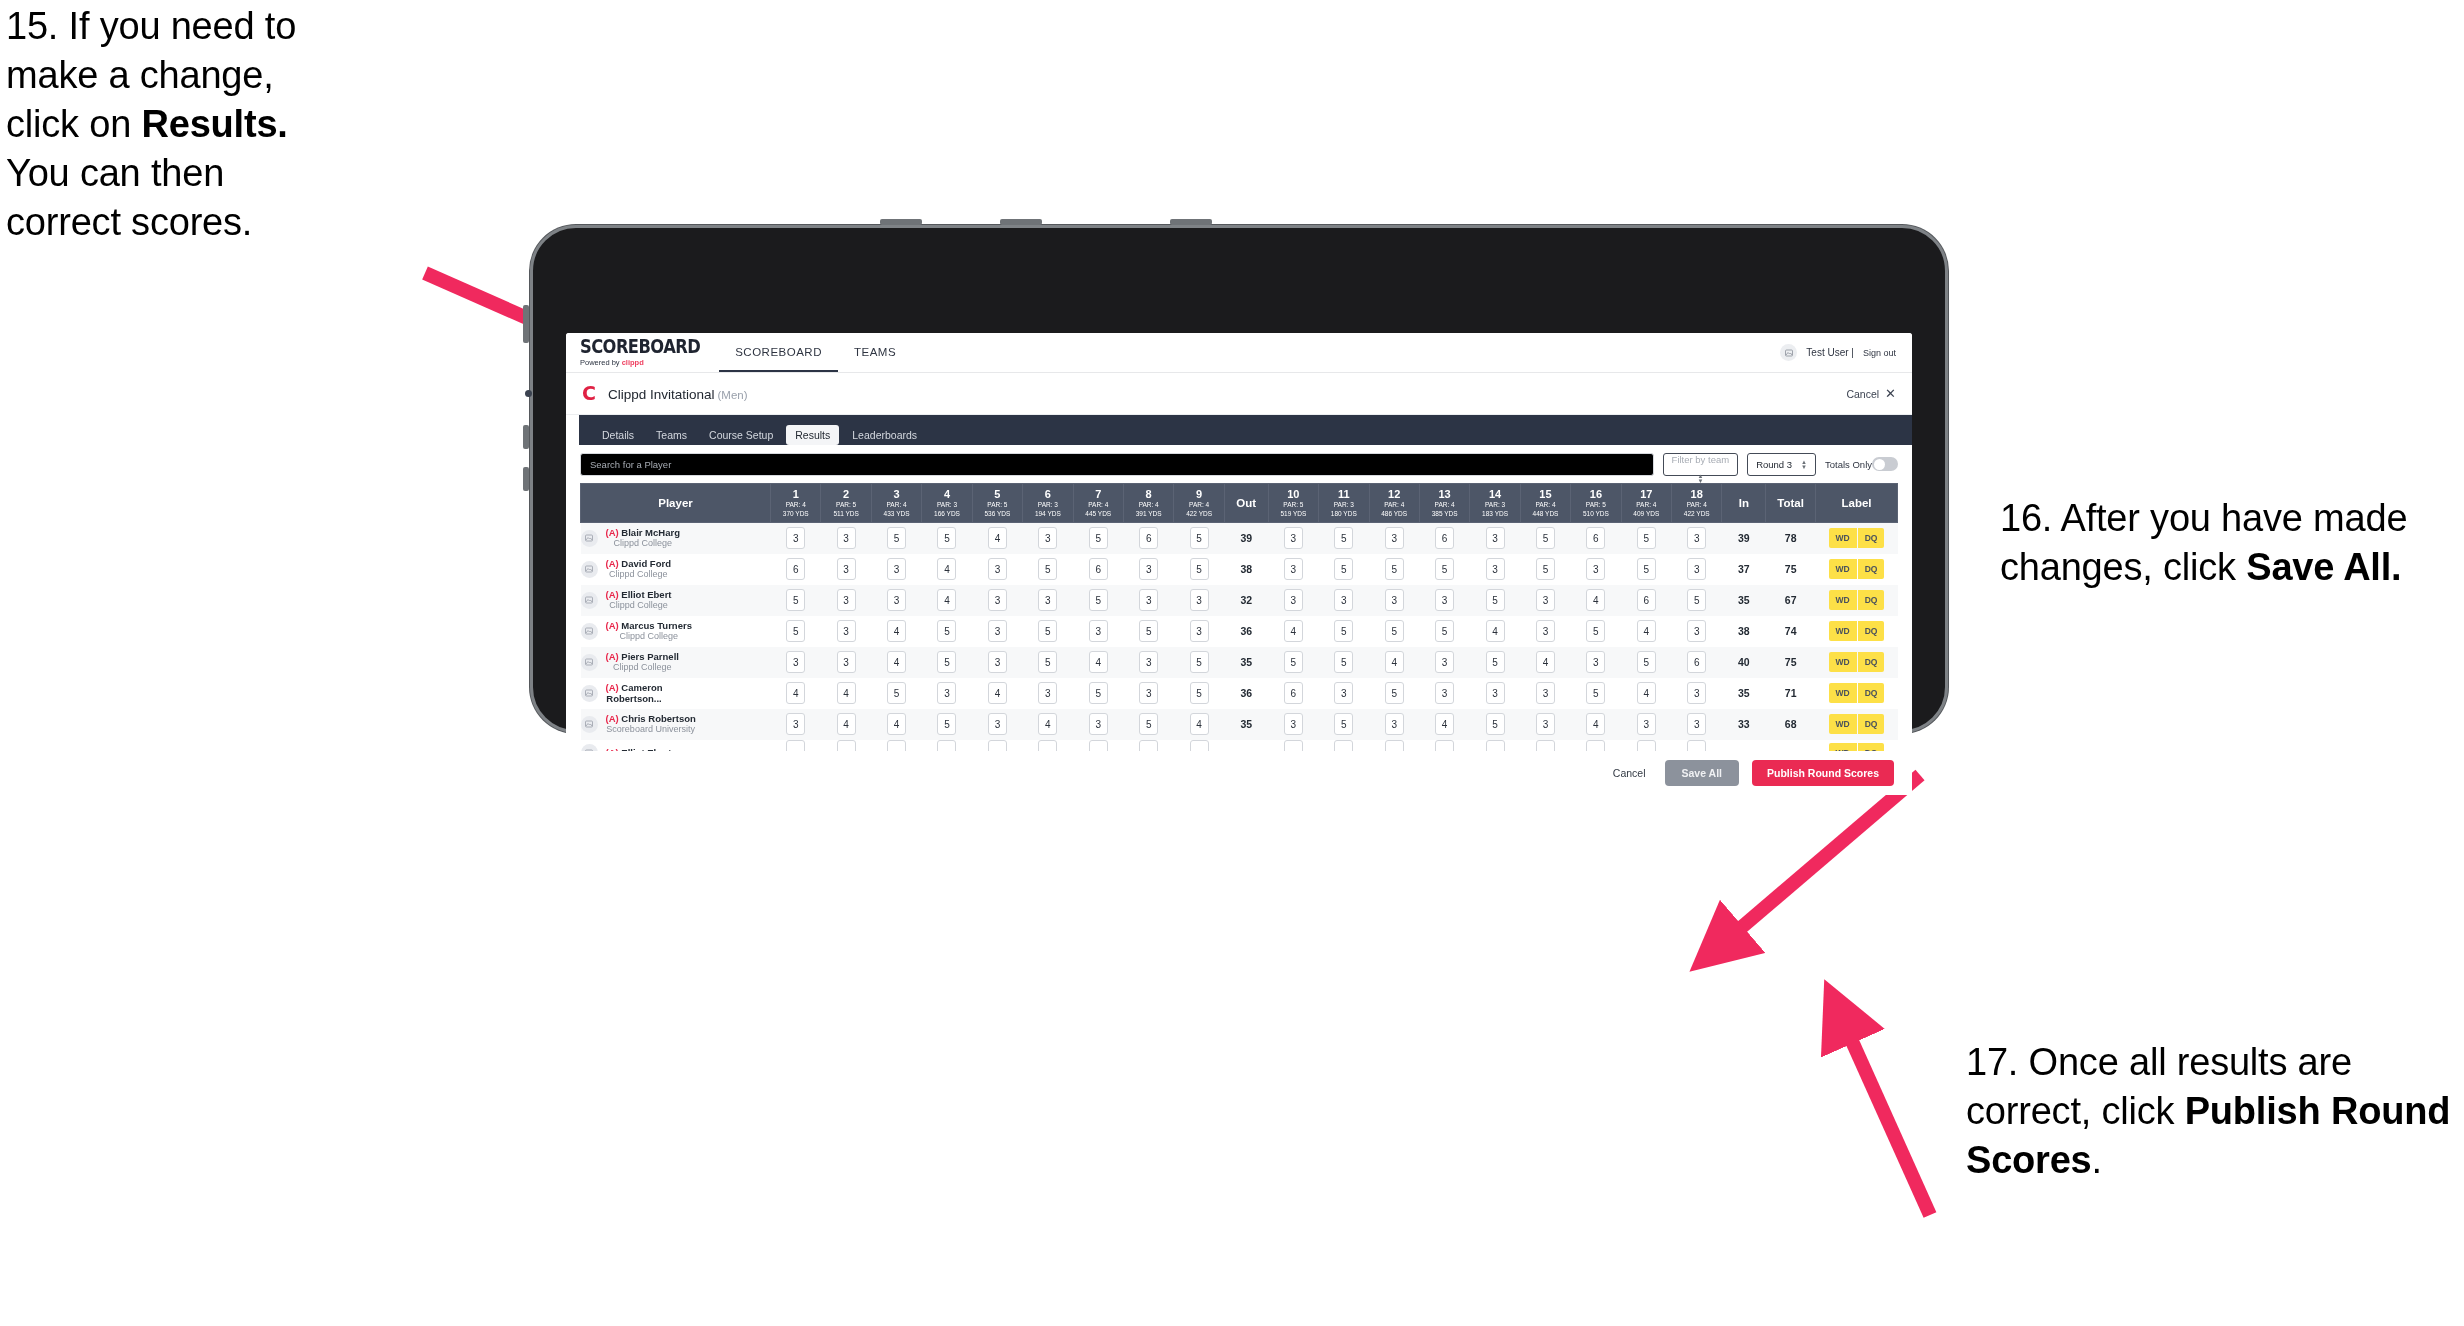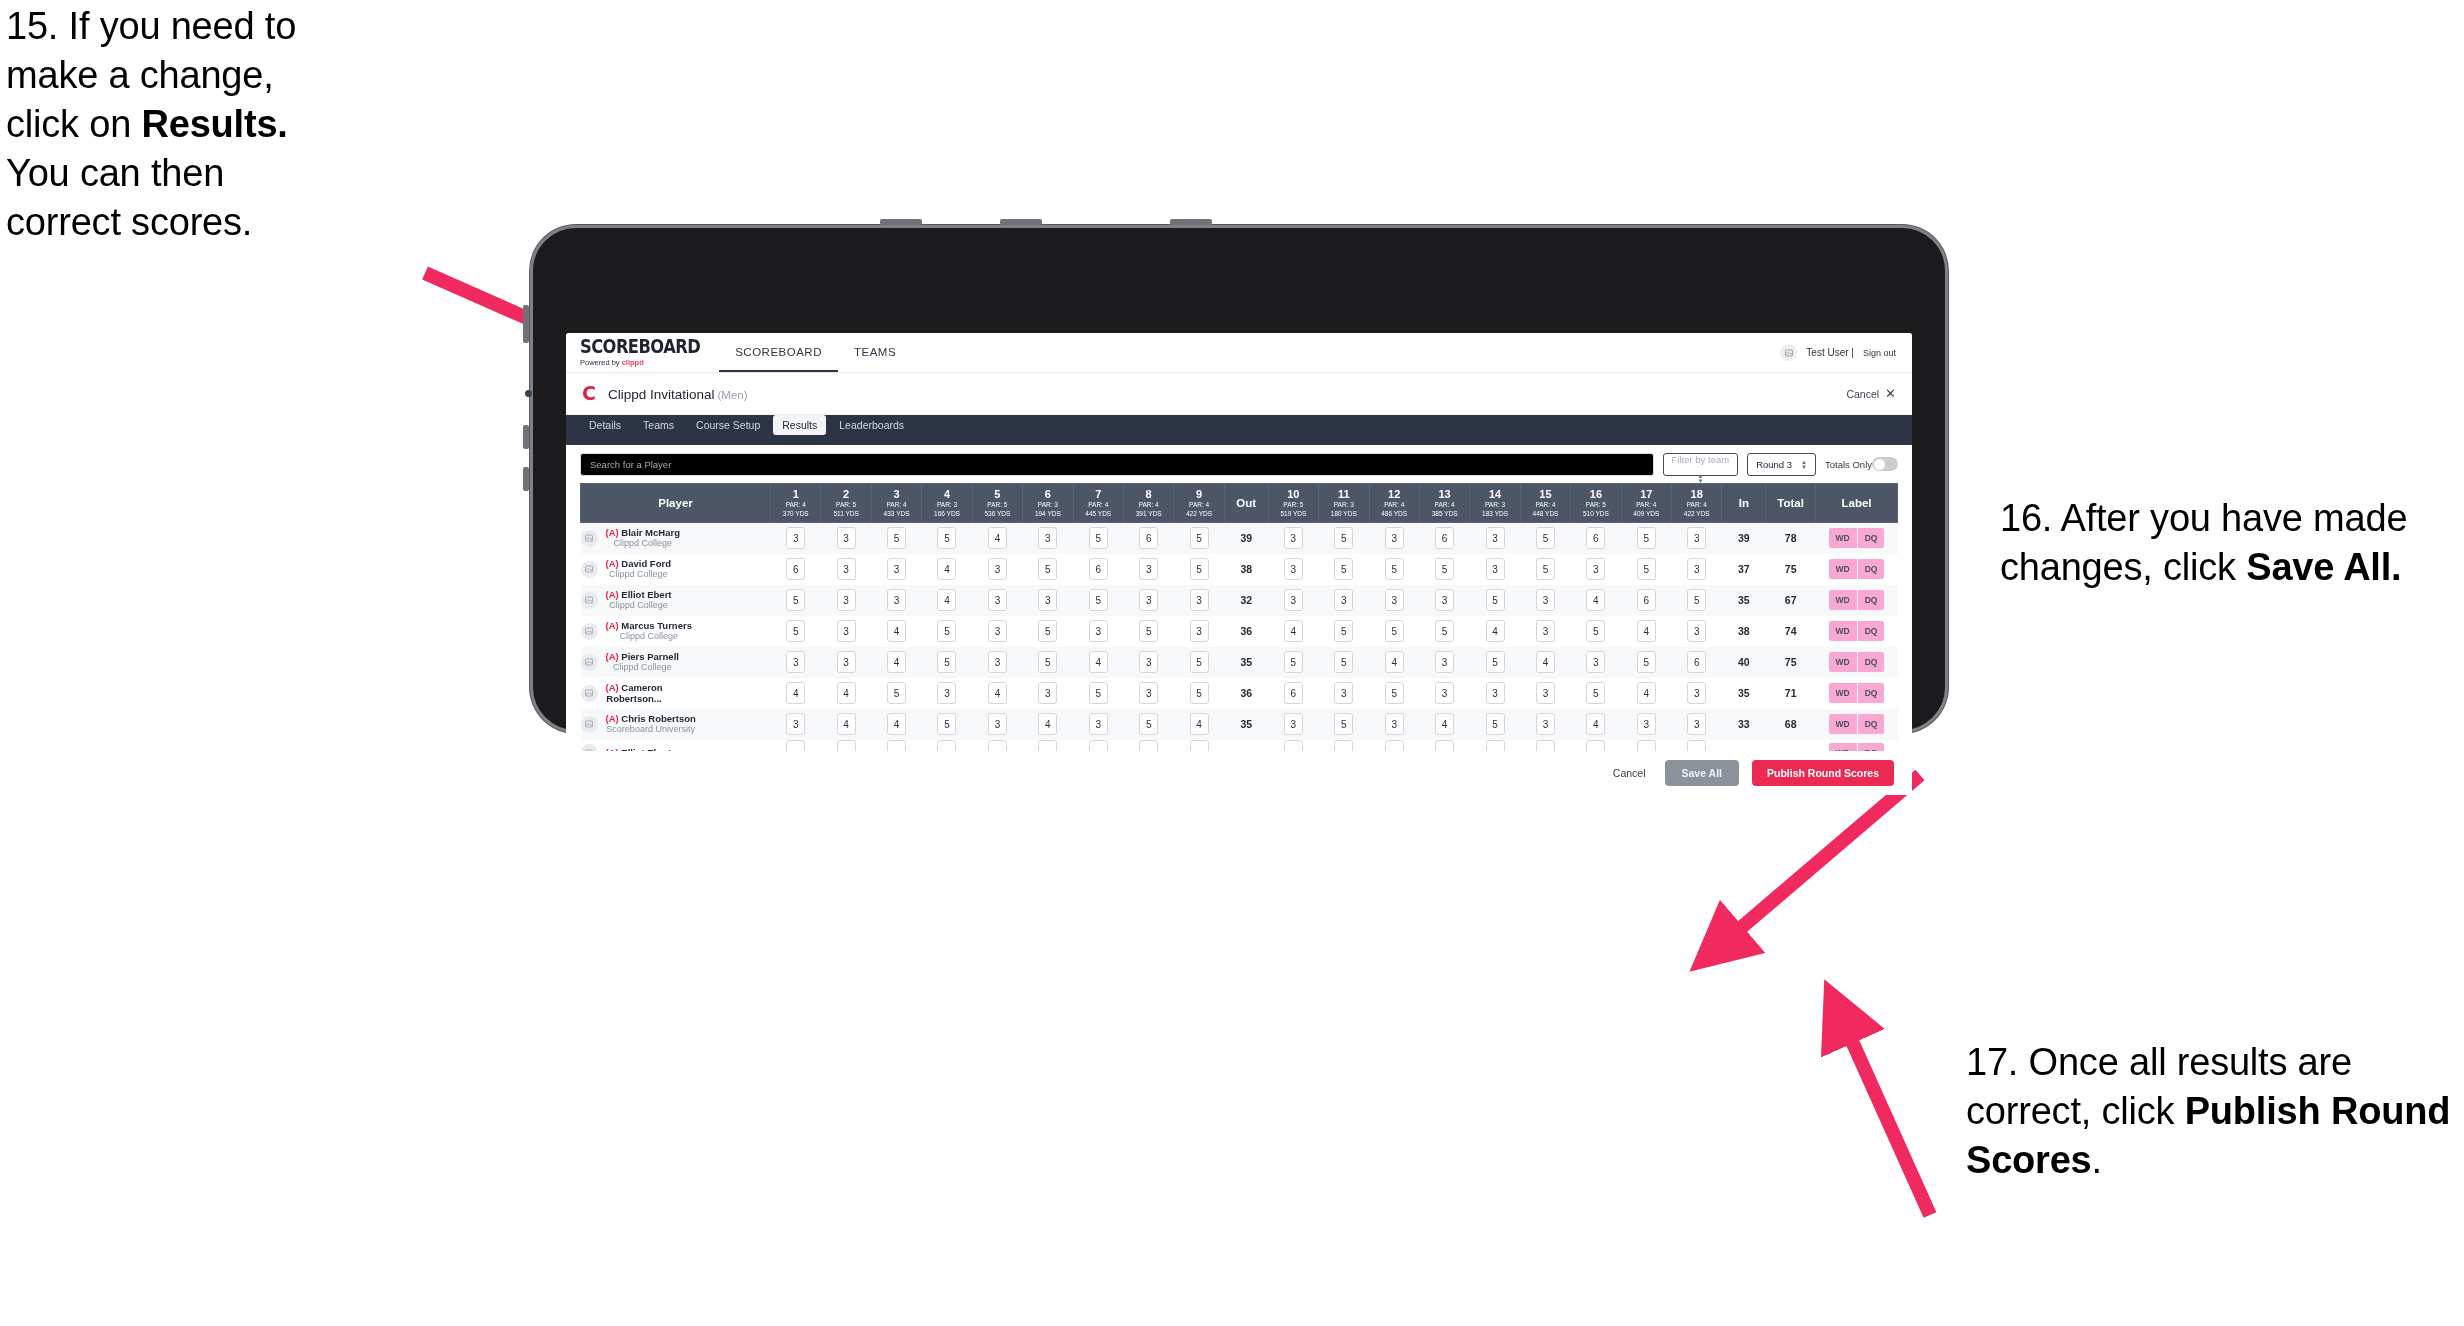--- a/index.html
+++ b/index.html
@@ -119,22 +119,22 @@
   .t-name { font-size: 13.5px; color: #222831; font-weight: 500; }
   .t-cat { font-size: 11.5px; color: #9aa1ac; margin-left: 3px; }
   .cancel-x {
     margin-left: auto; display: flex; align-items: center; gap: 6px;
     font-size: 10.5px; color: #3b4250; cursor: pointer;
   }
   .cancel-x .xg { font-size: 13px; line-height: 10px; }
 
   
   .sub-nav {
-    height: 30px; background: #2c3445; display: flex; align-items: flex-start;
-    padding: 0 14px; gap: 4px;
+    height: 30px; background: #2c3445; display: flex; align-items: flex-end;
+    padding: 0 14px; gap: 4px; margin-left: 13px;
   }
   .sub-tab {
     font-size: 10.5px; color: #d4d8df; padding: 4px 9px; border-radius: 3px;
     cursor: pointer;
   }
   .sub-tab.active { background: #f4f5f7; color: #222831; font-weight: 500; }
 
   
   .toolbar {
     height: 38px; background: #fff; display: flex; align-items: center;
@@ -204,21 +204,21 @@
   .score-in {
     width: 19px; height: 22px; border: 1px solid #d3d6db; border-radius: 3px;
     background: #fff; font-size: 10px; color: #2b313b;
     display: inline-flex; align-items: center; justify-content: center;
   }
   td.sum-c { font-size: 10.5px; font-weight: 700; color: #232a33; }
   td.tot-c { font-size: 10.5px; font-weight: 700; color: #232a33; }
   td.lbl-c { padding: 0 2px; }
   .lbl-wrap { display: flex; gap: 1px; justify-content: center; }
   .lbl-btn {
-    background: #f9a8d4; color: #4a515c; font-size: 8.5px; font-weight: 600;
+    background: #fde047; color: #4a515c; font-size: 8.5px; font-weight: 600;
     padding: 5px 7px; cursor: pointer;
   }
   .lbl-btn:first-child { border-radius: 2px 0 0 2px; }
   .lbl-btn:last-child  { border-radius: 0 2px 2px 0; }
 
   .tbl tbody tr.clipped { height: 10px; }
   .tbl tbody tr.clipped td { overflow: hidden; }
 
   
   .footer {

